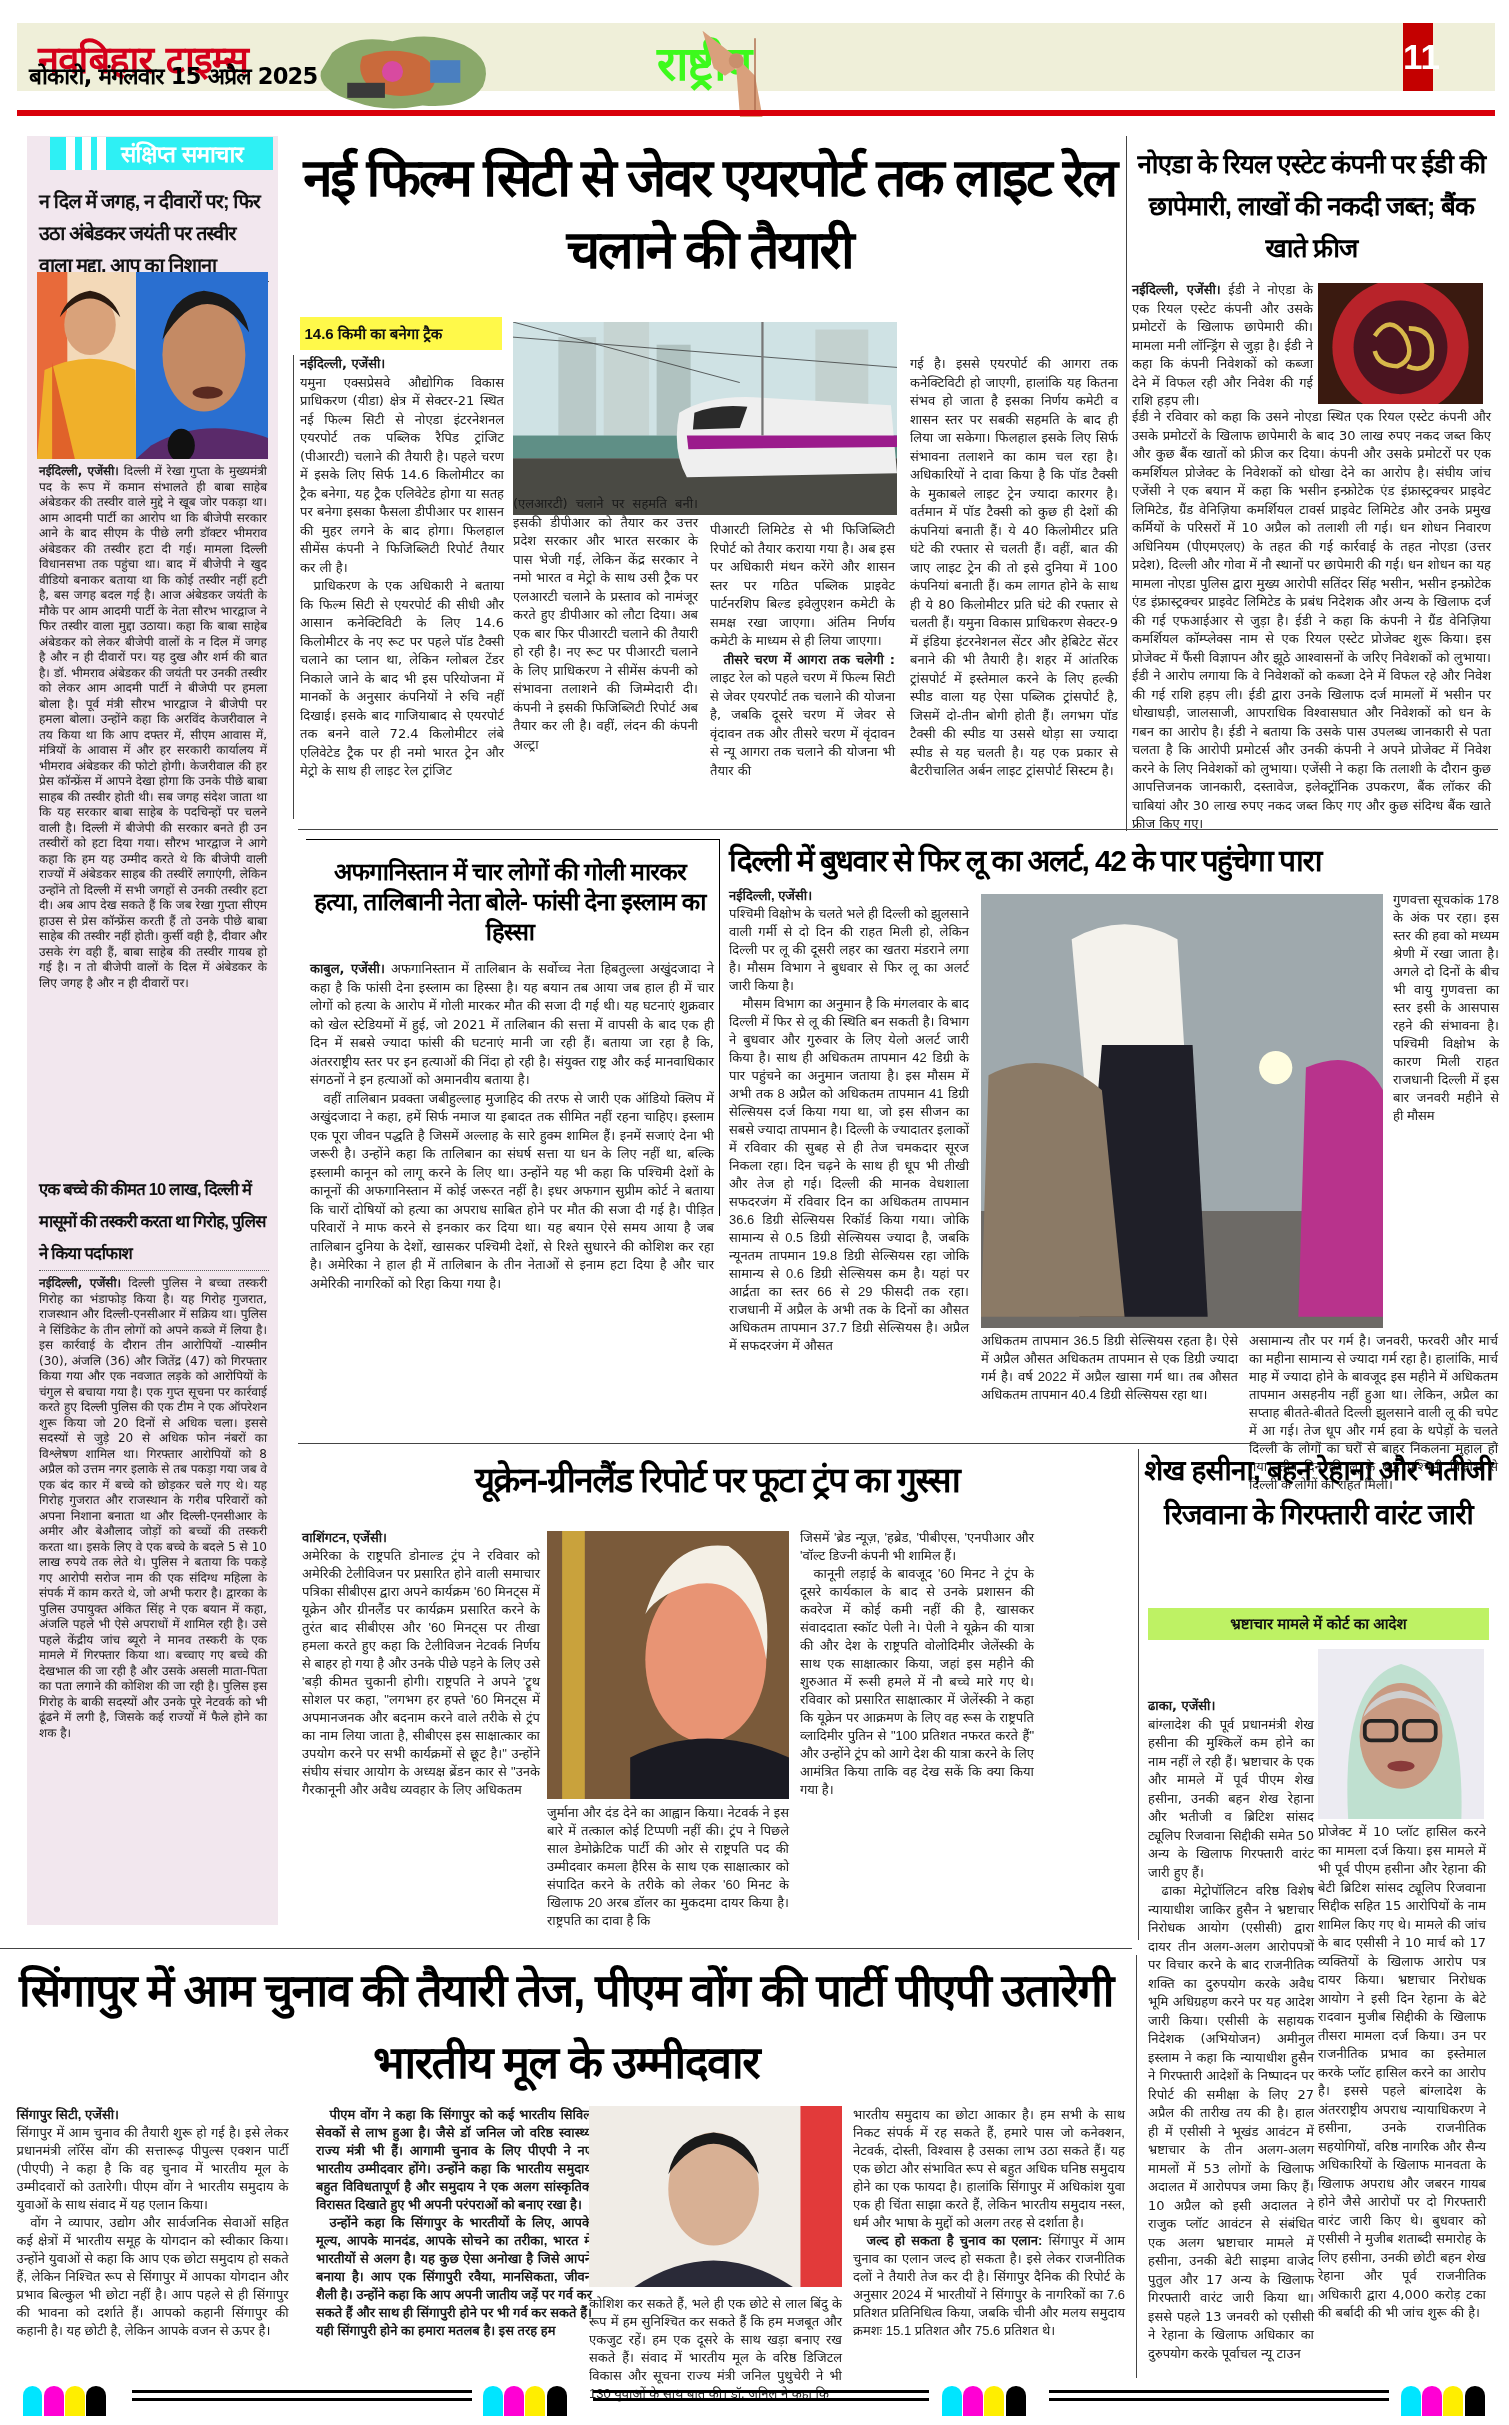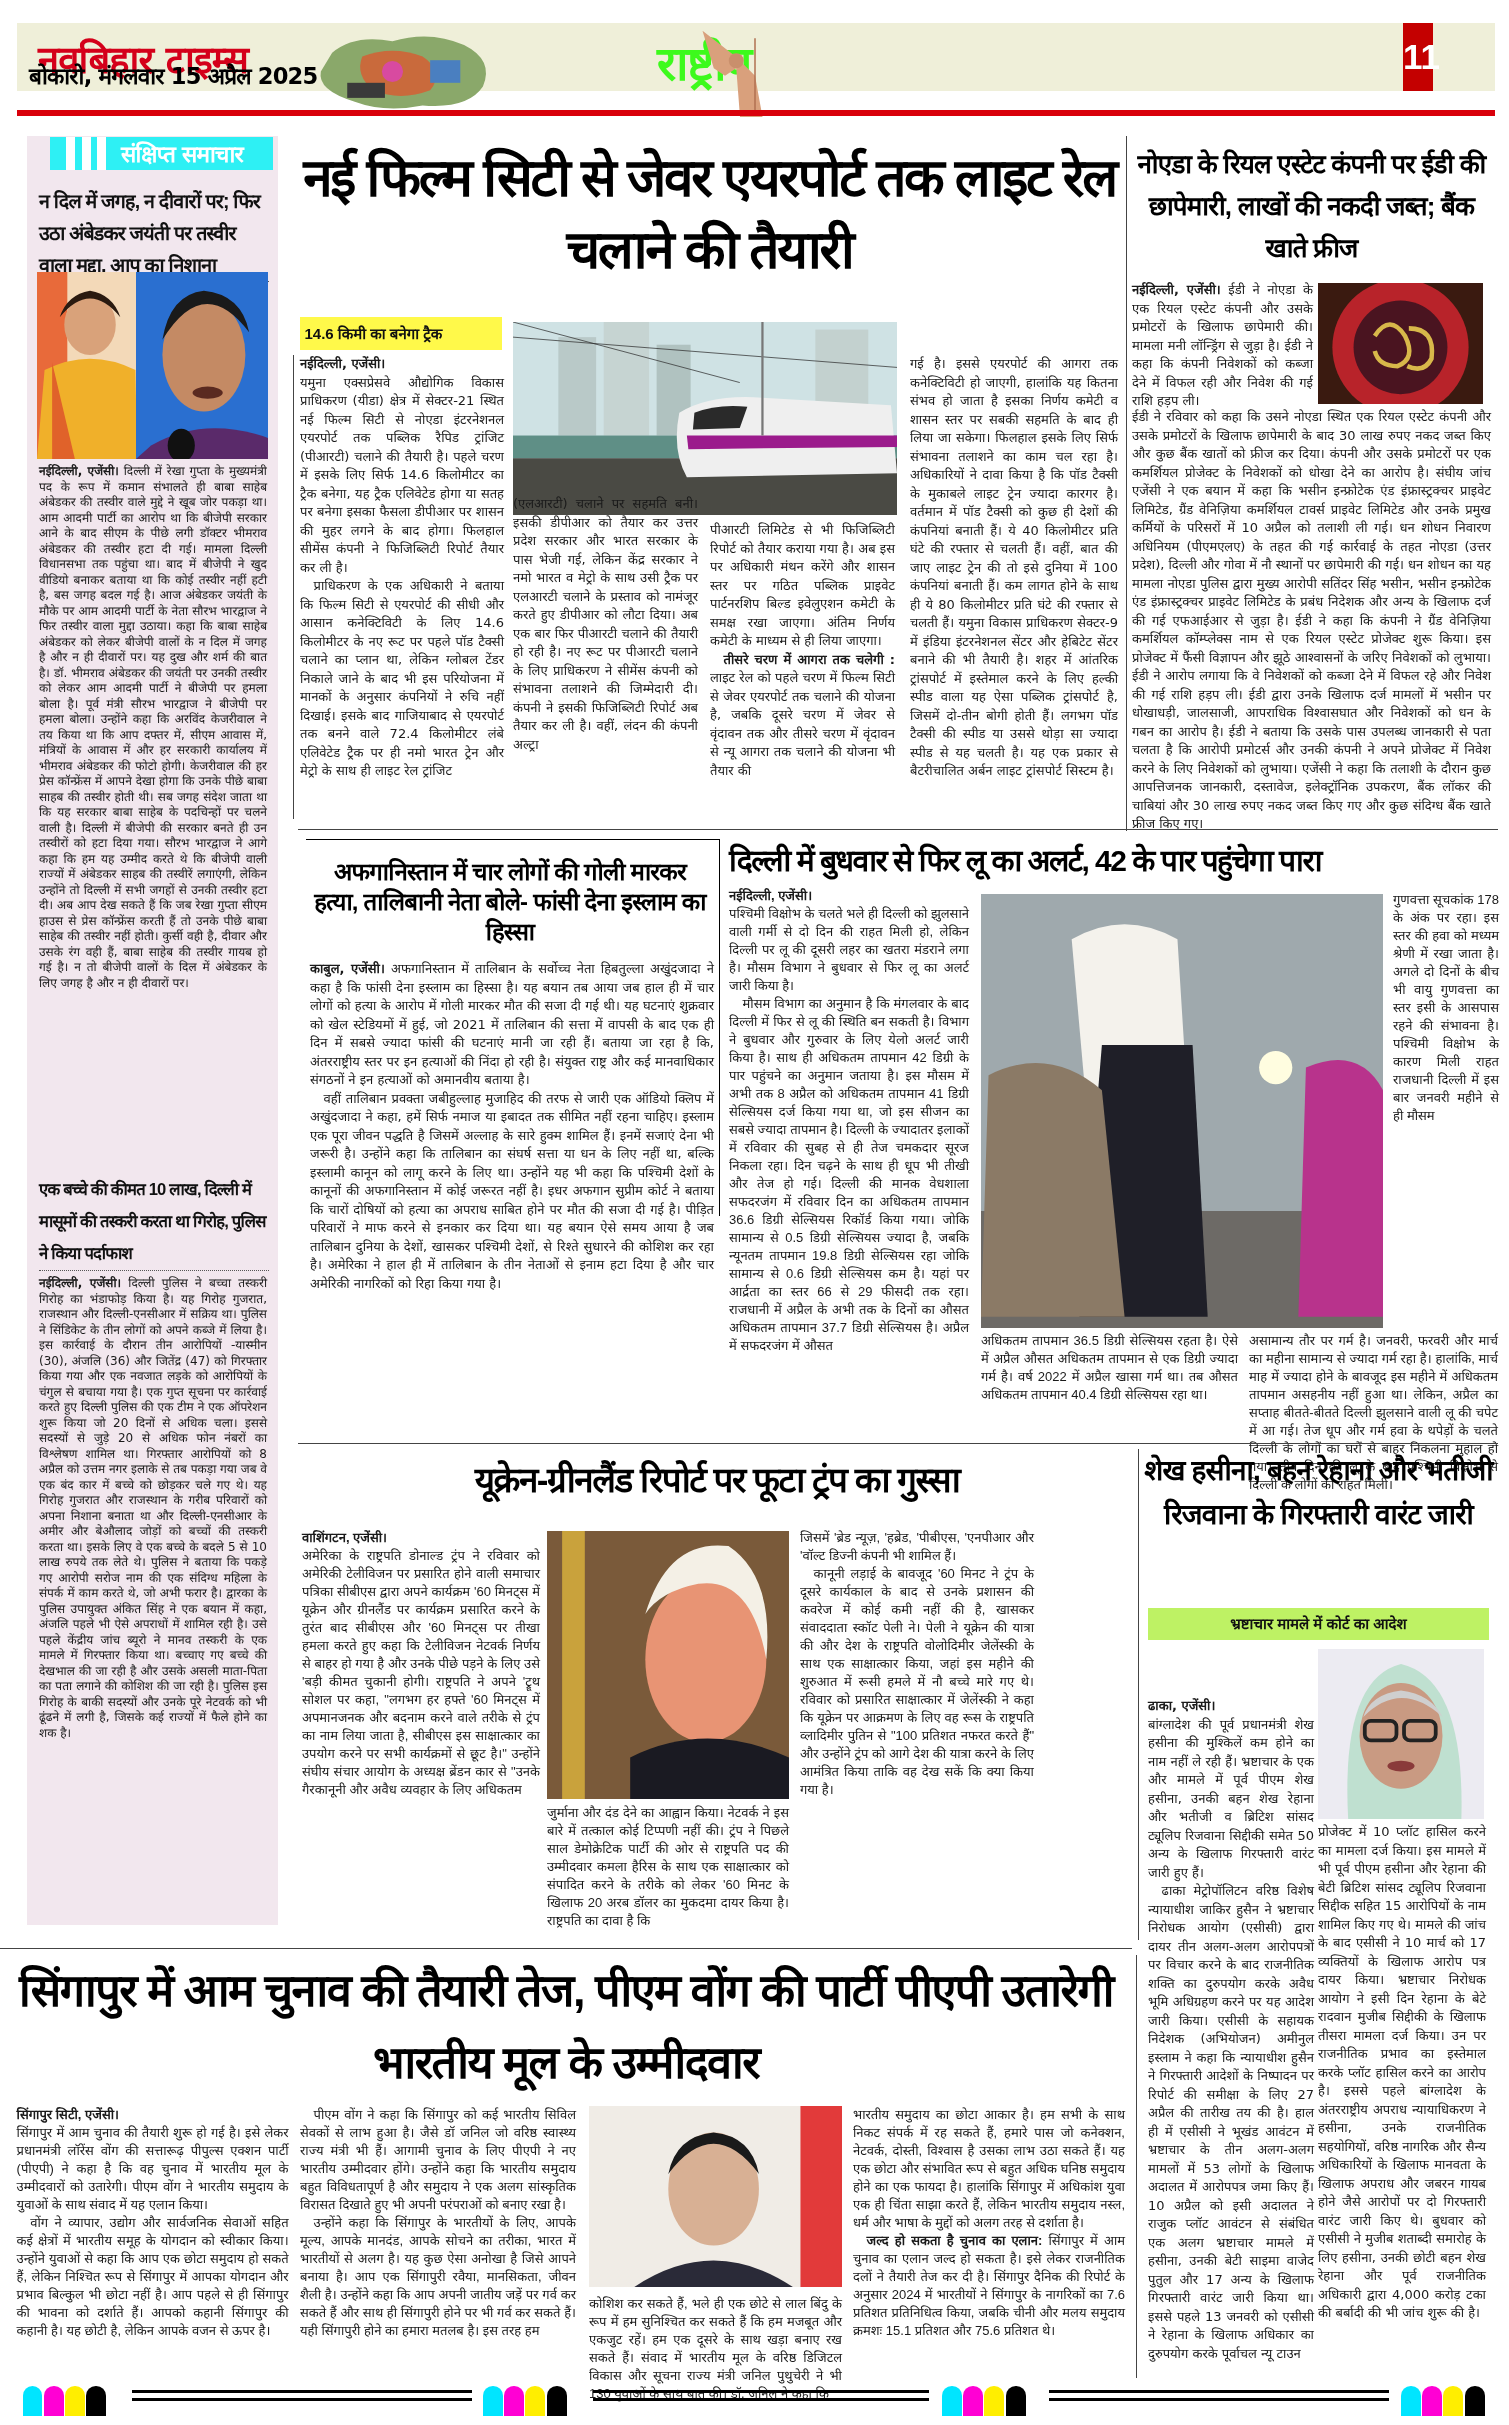--- a/index.html
+++ b/index.html
@@ -317,21 +317,21 @@
 </div>
 
 <div class="abs rule-h" style="left:0px; top:1948px; width:1132px;"></div>
 
 <div class="abs head" id="sg-head">सिंगापुर में आम चुनाव की तैयारी तेज, पीएम वोंग की पार्टी पीएपी उतारेगी भारतीय मूल के उम्मीदवार</div>
 <div class="abs condbody" style="left:16.6px; top:2106px; width:272px;">
   <span class="dateline">सिंगापुर सिटी, एजेंसी।</span><br>
   <span>सिंगापुर में आम चुनाव की तैयारी शुरू हो गई है। इसे लेकर प्रधानमंत्री लॉरेंस वोंग की सत्तारूढ़ पीपुल्स एक्शन पार्टी (पीएपी) ने कहा है कि वह चुनाव में भारतीय मूल के उम्मीदवारों को उतारेगी। पीएम वोंग ने भारतीय समुदाय के युवाओं के साथ संवाद में यह एलान किया।</span>
   <p class="para">वोंग ने व्यापार, उद्योग और सार्वजनिक सेवाओं सहित कई क्षेत्रों में भारतीय समूह के योगदान को स्वीकार किया। उन्होंने युवाओं से कहा कि आप एक छोटा समुदाय हो सकते हैं, लेकिन निश्चित रूप से सिंगापुर में आपका योगदान और प्रभाव बिल्कुल भी छोटा नहीं है। आप पहले से ही सिंगापुर की भावना को दर्शाते हैं। आपको कहानी सिंगापुर की कहानी है। यह छोटी है, लेकिन आपके वजन से ऊपर है।</p>
 </div>
-<div class="abs condbody" style="left:300px; top:2106px; width:276px;">
+<div class="abs condbody" style="left:316px; top:2106px; width:276px;font-weight:bold;">
   <p class="para">पीएम वोंग ने कहा कि सिंगापुर को कई भारतीय सिविल सेवकों से लाभ हुआ है। जैसे डॉ जनिल जो वरिष्ठ स्वास्थ्य राज्य मंत्री भी हैं। आगामी चुनाव के लिए पीएपी ने नए भारतीय उम्मीदवार होंगे। उन्होंने कहा कि भारतीय समुदाय बहुत विविधतापूर्ण है और समुदाय ने एक अलग सांस्कृतिक विरासत दिखाते हुए भी अपनी परंपराओं को बनाए रखा है।</p>
   <p class="para">उन्होंने कहा कि सिंगापुर के भारतीयों के लिए, आपके मूल्य, आपके मानदंड, आपके सोचने का तरीका, भारत में भारतीयों से अलग है। यह कुछ ऐसा अनोखा है जिसे आपने बनाया है। आप एक सिंगापुरी रवैया, मानसिकता, जीवन शैली है। उन्होंने कहा कि आप अपनी जातीय जड़ें पर गर्व कर सकते हैं और साथ ही सिंगापुरी होने पर भी गर्व कर सकते हैं। यही सिंगापुरी होने का हमारा मतलब है। इस तरह हम</p>
 </div>
 <svg class="abs" id="sg-photo" viewBox="0 0 335 240" preserveAspectRatio="none">
   <rect width="335" height="240" fill="#f0ece6"></rect>
   <rect x="280" y="0" width="55" height="240" fill="#e23a3a"></rect>
   <ellipse cx="165" cy="110" rx="60" ry="75" fill="#d8b094"></ellipse>
   <path d="M105 90 Q165 10 225 90 Q215 40 165 35 Q115 40 105 90" fill="#1a1a1a"></path>
   <path d="M60 240 Q165 170 270 240 Z" fill="#2a2a38"></path>
 </svg>

